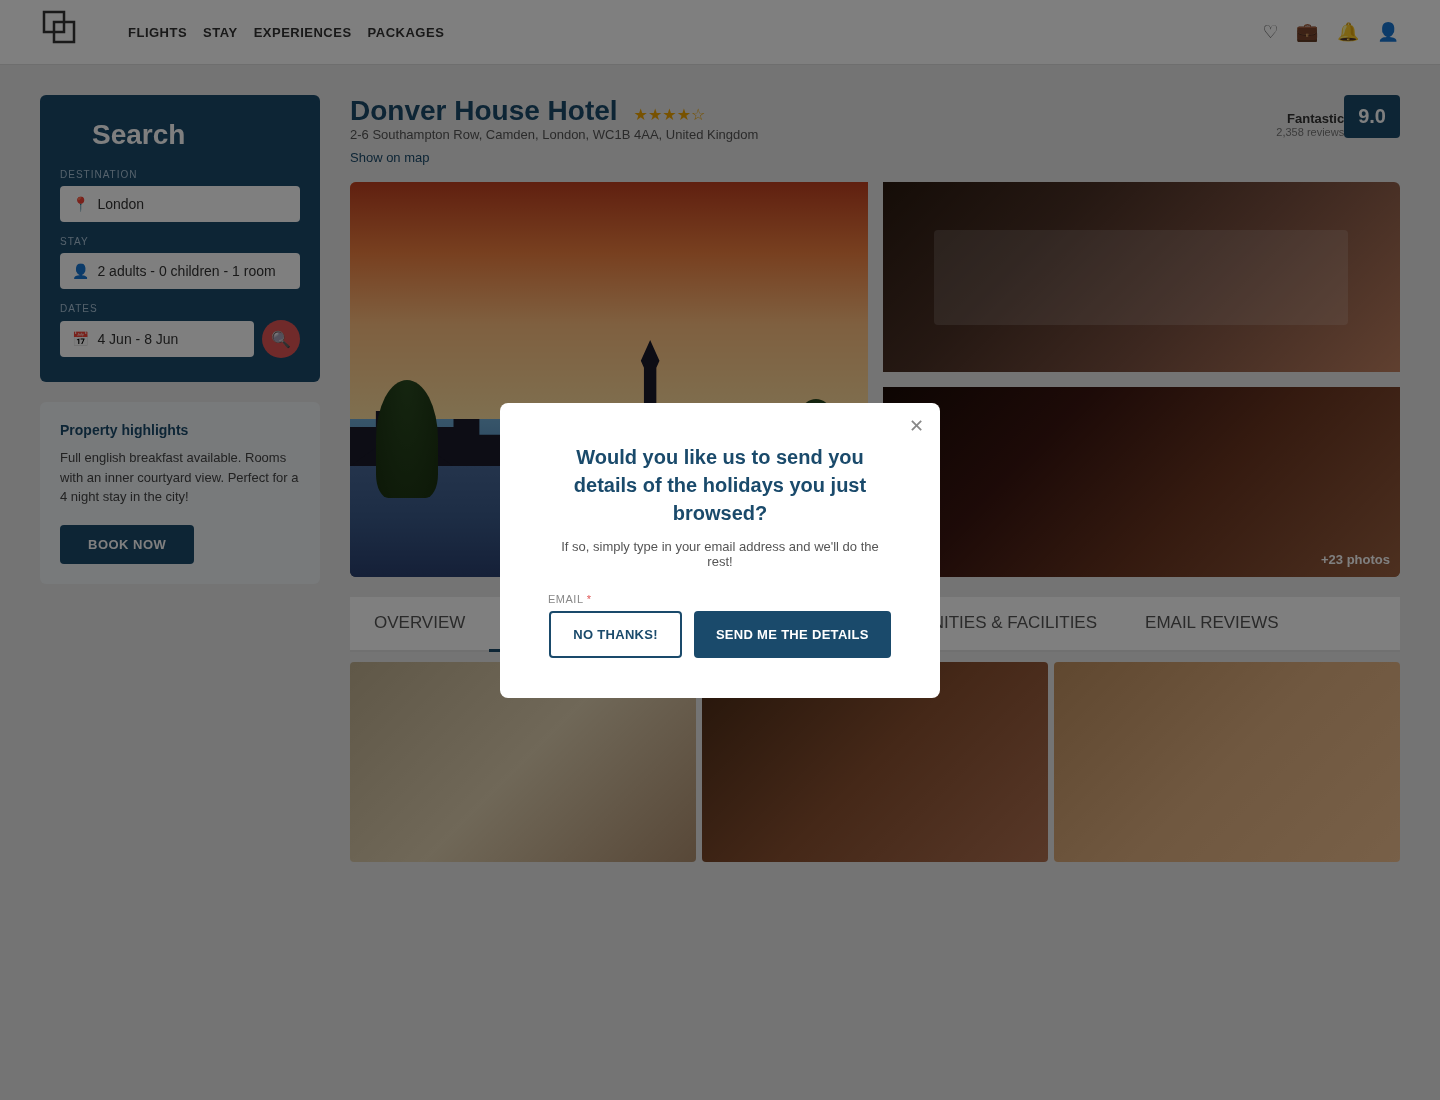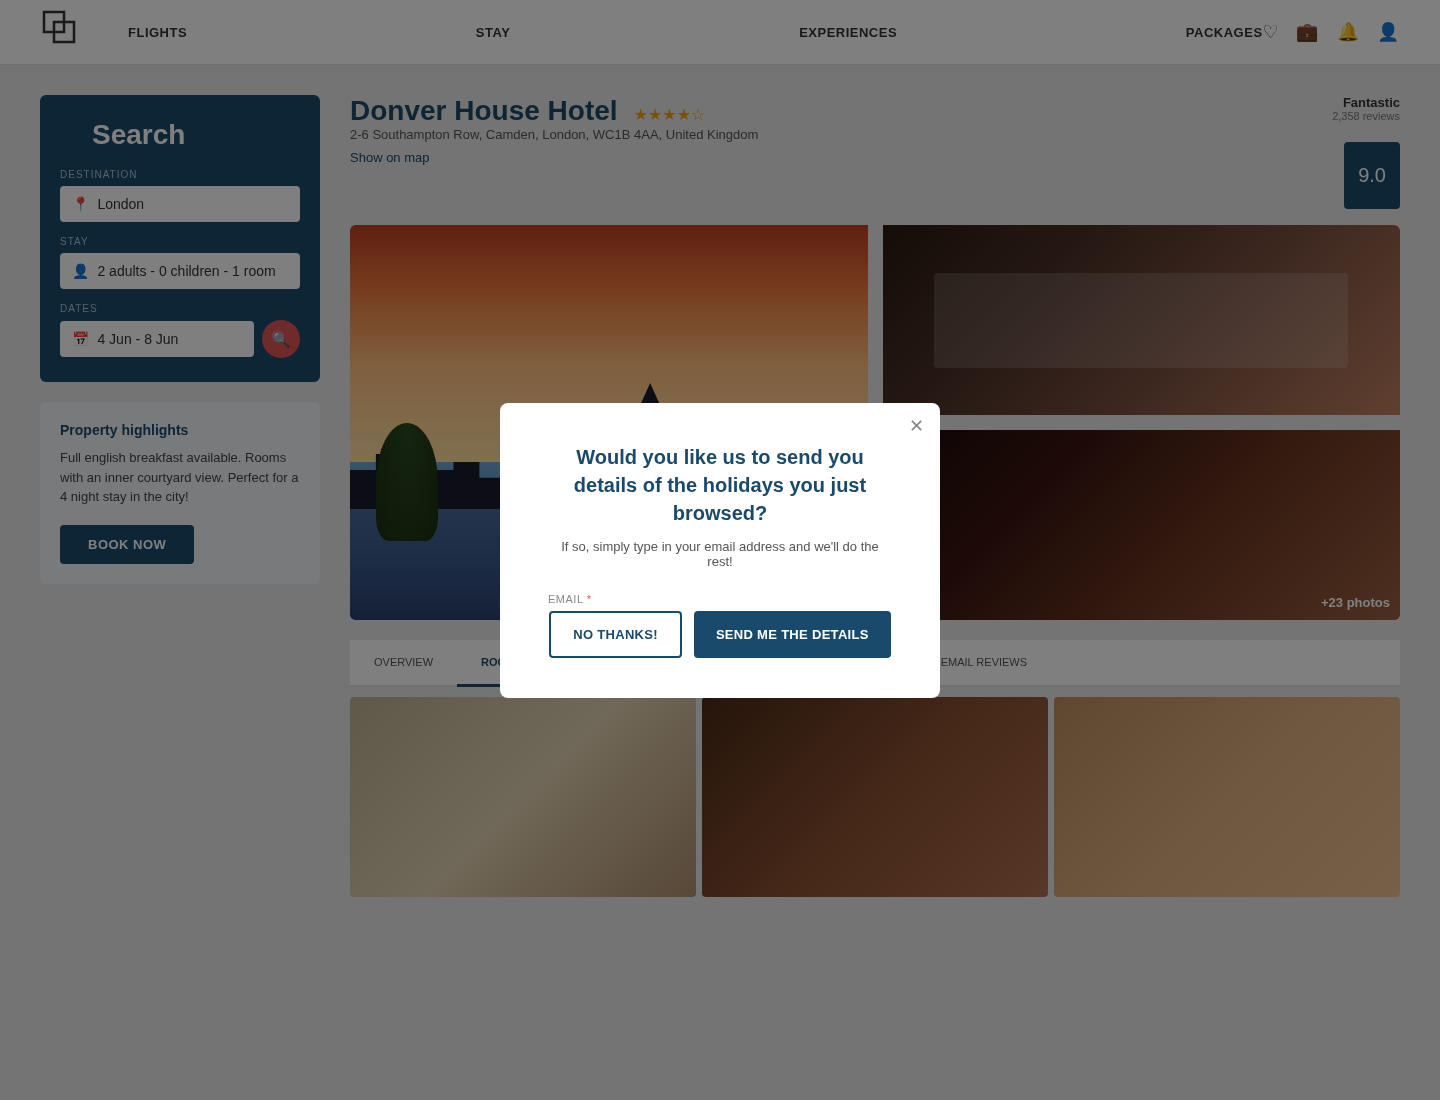--- a/index.html
+++ b/index.html
@@ -15,23 +15,22 @@
       height: 65px;
     }
     .header-logo {
       width: 48px;
       height: 48px;
       margin-right: 40px;
       flex-shrink: 0;
     }
     .header-nav {
       display: flex;
-      gap: 31px;
+      gap: 16px;
       flex: 1;
-      justify-content: space-between;
     }
     .header-nav a {
       font-size: 13px;
       font-weight: bold;
       color: #333;
       text-decoration: none;
       letter-spacing: 0.5px;
     }
     .header-icons {
       display: flex;
@@ -180,39 +179,39 @@
       margin-bottom: 6px;
     }
     .show-map {
       color: #1a4a6b;
       font-size: 13px;
       text-decoration: none;
       cursor: pointer;
     }
     .rating-badge {
       display: flex;
-      flex-direction: column;
+      flex-direction: row;
       align-items: flex-end;
-      gap: 20px;
+      gap: 0;
     }
     .rating-label {
       font-size: 13px;
       font-weight: bold;
       color: #333;
     }
     .rating-count {
       font-size: 11px;
       color: #777;
     }
     .rating-score {
       background: #1a4a6b;
       color: #fff;
       font-size: 20px;
-      font-weight: normal;
-      padding: 22px 14px;
+      font-weight: bold;
+      padding: 10px 14px;
       border-radius: 4px;
     }
 
     
     .photo-grid {
       display: grid;
       grid-template-columns: 1fr 1fr;
       grid-template-rows: 190px 190px;
       gap: 15px;
       margin-top: 16px;
@@ -258,21 +257,21 @@
 
     
     .tabs-bar {
       background: #fff;
       border-bottom: 2px solid #e0e0e0;
       display: flex;
       margin-top: 20px;
     }
     .tab-item {
       padding: 16px 24px;
-      font-size: 11px;
+      font-size: 17px;
       color: #555;
       cursor: pointer;
       border-bottom: 3px solid transparent;
       margin-bottom: -2px;
       font-weight: normal;
     }
     .tab-item.active {
       color: #1a4a6b;
       font-weight: bold;
       border-bottom: 3px solid #1a4a6b;

